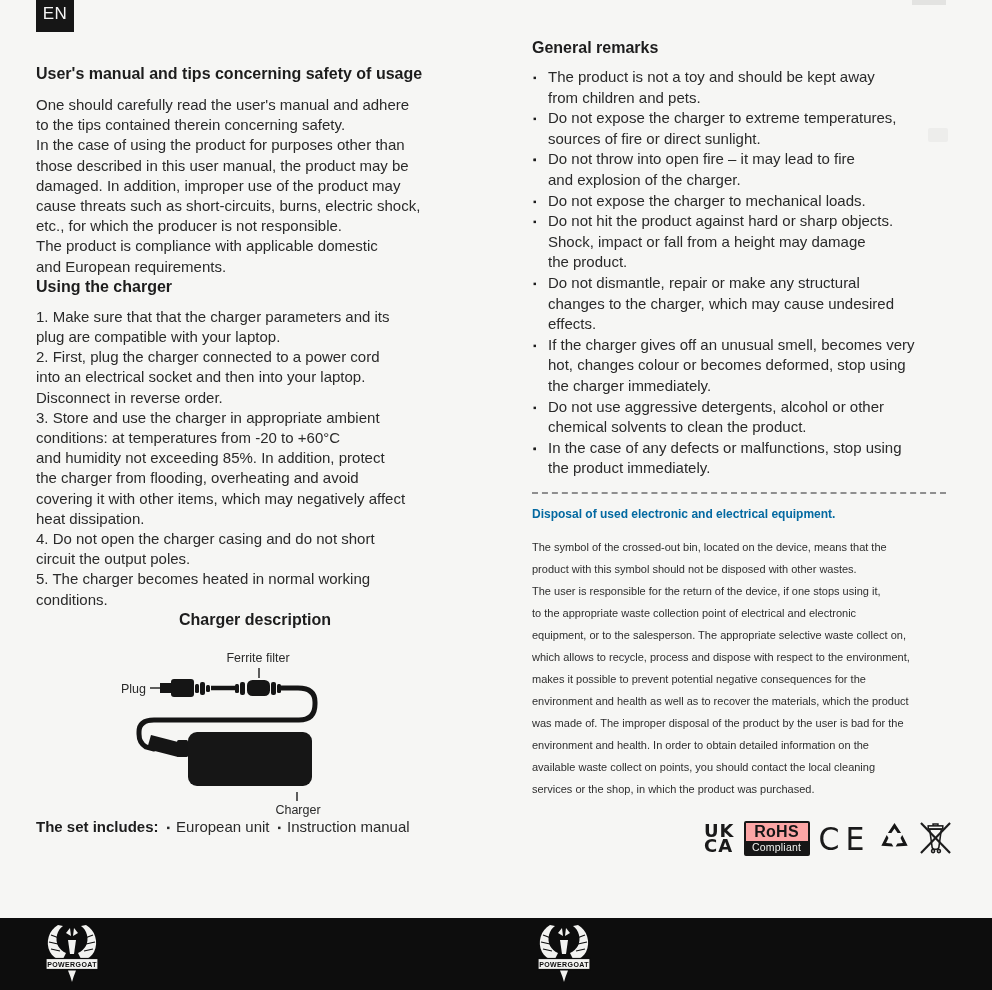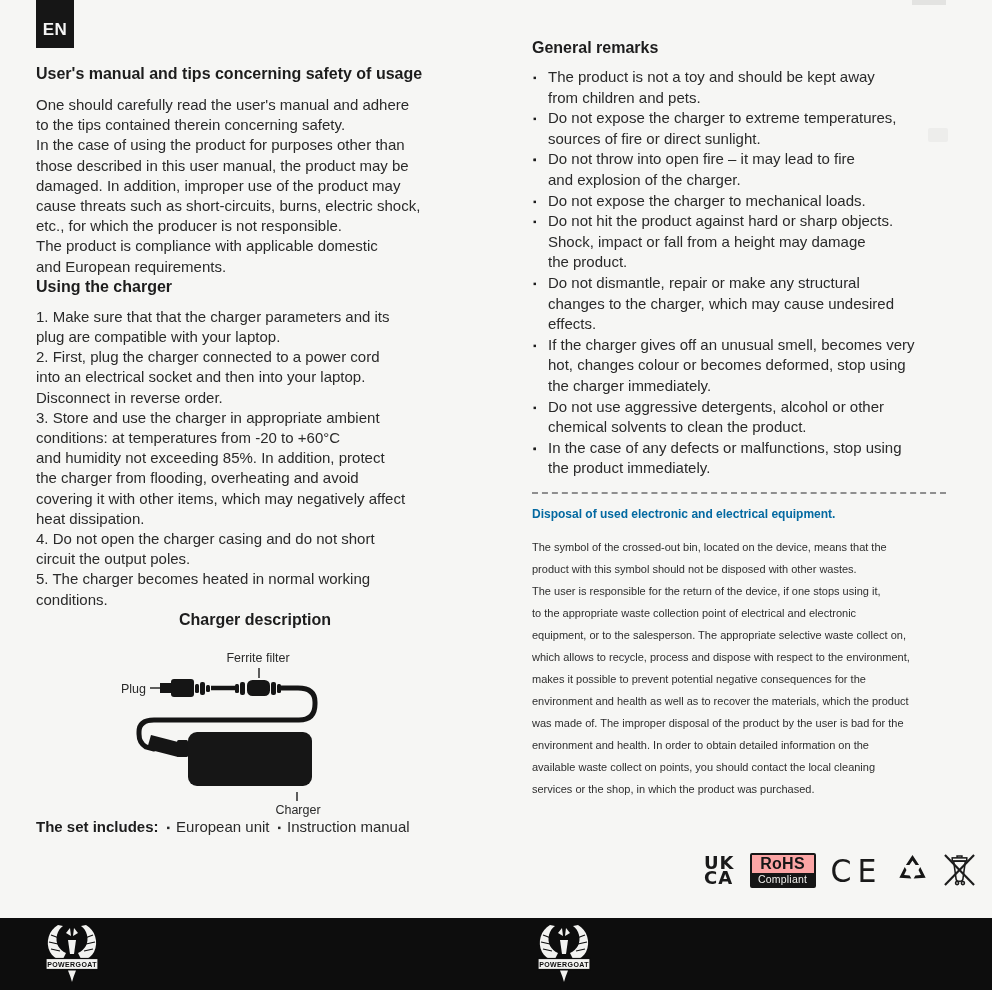--- a/index.html
+++ b/index.html
@@ -3,22 +3,22 @@
 <meta charset="utf-8">
 <style>
   html,body{margin:0;padding:0;}
   body{
     width:992px;height:990px;position:relative;overflow:hidden;
     background:#f6f6f4;color:#242424;
     font-family:"Liberation Sans", sans-serif;
     -webkit-font-smoothing:antialiased;
   }
   .en-badge{
-    position:absolute;left:36px;top:0;width:38px;height:48px;
-    background:#161616;color:#f5f5f5;font-weight:700;font-size:17px;
+    position:absolute;left:36px;top:0;width:38px;height:32px;
+    background:#161616;color:#f5f5f5;font-weight:400;font-size:17px;
     display:flex;align-items:flex-end;justify-content:center;padding-bottom:8px;box-sizing:border-box;
     letter-spacing:.5px;
   }
   .col{position:absolute;}
   .col-left{left:36px;top:64px;width:438px;}
   .col-right{left:532px;top:38px;width:434px;}
   h1.sec{font-size:16px;font-weight:700;margin:0;line-height:20px;color:#1d1d1d;}
   .body-txt{font-size:15px;line-height:20.2px;white-space:pre-line;margin:0;color:#2a2a2a;}
   .mt-intro{margin-top:11px;}
   .h-using{margin-top:12px;}
@@ -32,21 +32,21 @@
   .set-line .sq{font-size:10px;vertical-align:1px;padding:0 6px 0 8px;}
   
   ul.remarks{list-style:none;margin:9px 0 0 0;padding:0;}
   ul.remarks li{position:relative;padding-left:16px;font-size:15px;line-height:20.6px;color:#2a2a2a;}
   ul.remarks .blt{position:absolute;left:1px;top:1px;font-size:10px;color:#1d1d1d;}
   ul.remarks .btxt{white-space:pre-line;}
   .dash-sep{border:0;border-top:2px dashed #8f8f8f;margin:13px 0 0 0;width:414px;}
   .disposal-h{font-size:12px;font-weight:700;margin-top:13px;color:#0369a1;}
   .disposal-b{font-size:11px;line-height:22px;white-space:pre-line;margin-top:15px;color:#2e2e2e;width:420px;}
   
-  .marks{position:absolute;left:704px;top:850px;height:40px;display:flex;align-items:center;gap:15px;}
+  .marks{position:absolute;left:704px;top:818px;height:40px;display:flex;align-items:center;gap:9px;}
   .ukca{font-weight:800;font-size:18px;line-height:15.5px;letter-spacing:1px;color:#1a1a1a;font-family:"DejaVu Sans",sans-serif;}
   .rohs{border:2.5px solid #161616;border-radius:2px;text-align:center;background:#fca5a5;width:62px;}
   .rohs-top{font-size:16px;font-weight:800;line-height:18px;color:#161616;letter-spacing:.3px;}
   .rohs-bot{background:#161616;color:#f1f1ee;font-size:10.5px;line-height:13px;letter-spacing:.2px;}
   .ce{font-family:"DejaVu Sans",sans-serif;font-size:30px;font-weight:500;letter-spacing:6px;color:#1a1a1a;transform:scaleY(1.05);}
   
   .footer-bar{position:absolute;left:0;top:918px;width:992px;height:72px;background:#0d0d0d;}
   .goat{position:absolute;top:4px;}
   .goat-1{left:42px;} .goat-2{left:534px;}
   .smudge-a{position:absolute;left:928px;top:128px;width:20px;height:14px;background:#ededeb;border-radius:2px;}

